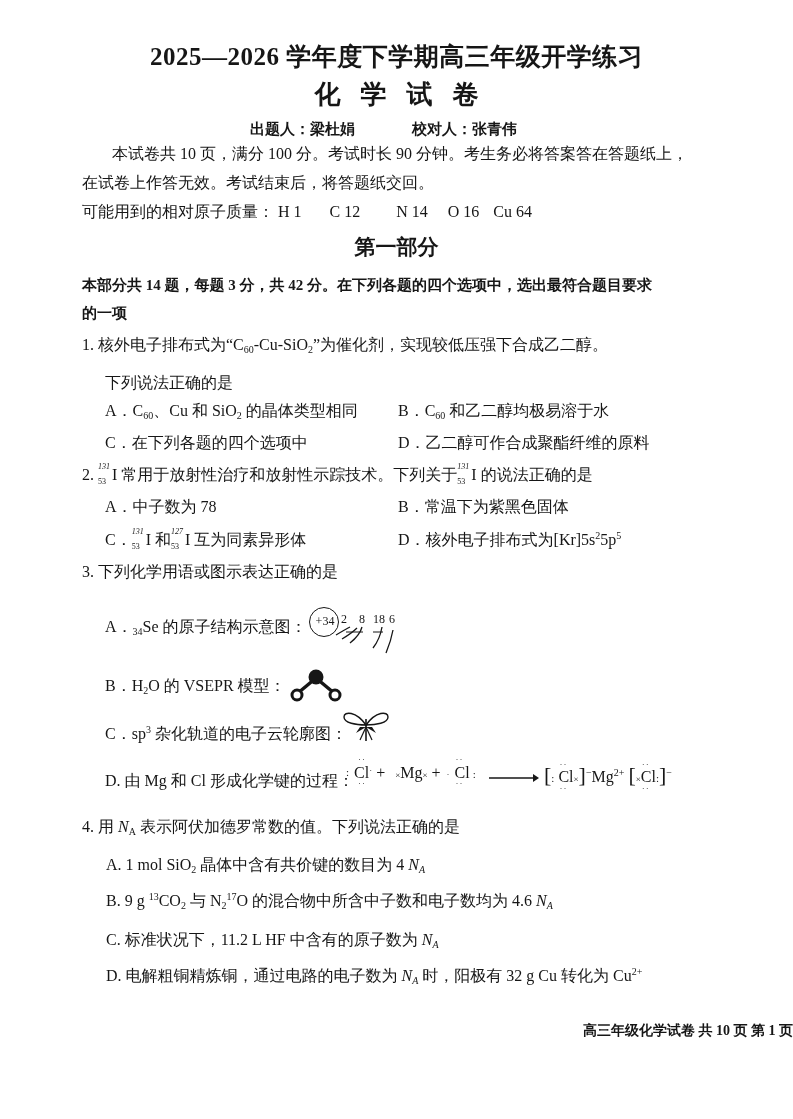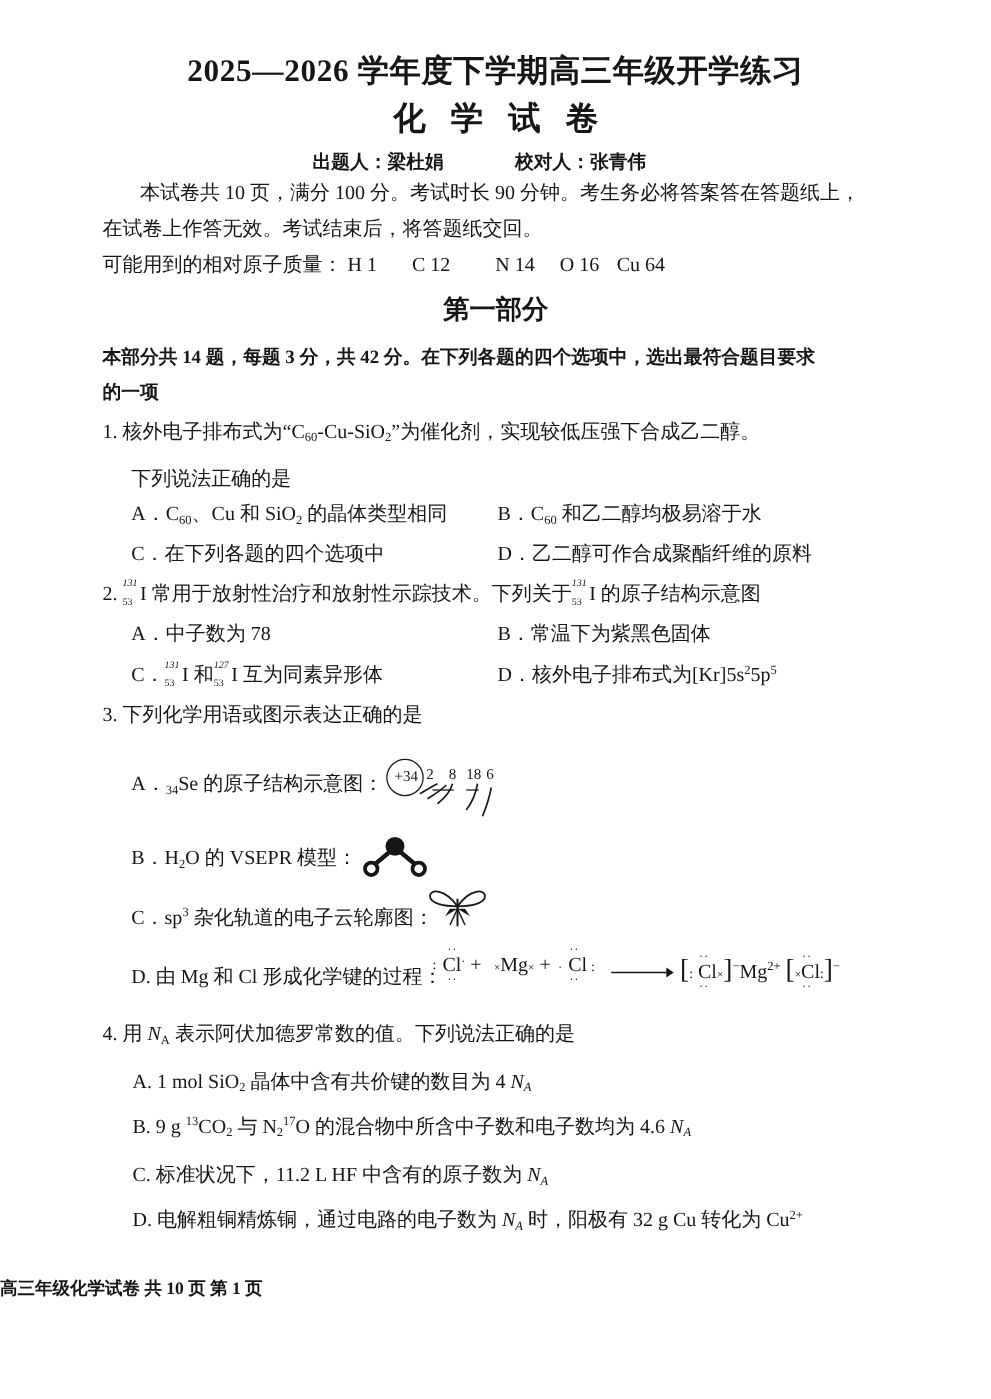--- a/index.html
+++ b/index.html
@@ -12,21 +12,21 @@
   .intro { font-size: 16px; }
   .section { left: 0; width: 793px; text-align: center; top: 233px; font-size: 21px; font-weight: bold; }
   .instr { font-size: 15px; font-weight: bold; }
   .q { font-size: 16px; }
   .opt { font-size: 16px; }
   sub { font-size: 10px; vertical-align: -3px; }
   sup { font-size: 10px; vertical-align: 6px; }
   .nuc { display: inline-block; position: relative; width: 14px; height: 16px; vertical-align: -2px; }
   .nuc .ms { position: absolute; top: -4px; left: 0; font-size: 8px; font-style: italic; }
   .nuc .zs { position: absolute; bottom: -4px; left: 0; font-size: 8px; }
-  .footer { left: 0; width: 793px; text-align: left; top: 1022px; font-size: 14px; font-weight: bold; }
+  .footer { left: 0; width: 793px; text-align: right; top: 1022px; font-size: 14px; font-weight: bold; }
   svg { position: absolute; overflow: visible; }
   .italic { font-style: italic; }
 </style>
 </head>
 <body>
 
 <div class="abs title">2025—2026 学年度下学期高三年级开学练习</div>
 <div class="abs subtitle">化学试卷</div>
 <div class="abs authors" style="left:250px;">出题人：梁杜娟</div>
 <div class="abs authors" style="left:412px;">校对人：张青伟</div>
@@ -59,21 +59,21 @@
 </div>
 <div class="abs opt" style="left:105px; top:433px;">
   <span>C．</span><span>在下列各题的四个选项中</span>
 </div>
 <div class="abs opt" style="left:398px; top:433px;">
   <span>D．</span><span>乙二醇可作合成聚酯纤维的原料</span>
 </div>
 
 <div class="abs q" style="left:82px; top:465px;">
   <span>2.</span>
-  <span class="nuc"><span class="ms">131</span><span class="zs">53</span></span><span>I</span><span> 常用于放射性治疗和放射性示踪技术。下列关于</span><span class="nuc"><span class="ms">131</span><span class="zs">53</span></span><span>I</span><span> 的原子结构示意图</span>
+  <span class="nuc"><span class="ms">131</span><span class="zs">53</span></span><span>I</span><span> 常用于放射性治疗和放射性示踪技术。下列关于</span><span class="nuc"><span class="ms">131</span><span class="zs">53</span></span><span>I</span><span> 的说法正确的是</span>
 </div>
 <div class="abs opt" style="left:105px; top:497px;">
   <span>A．</span><span>中子数为 78</span>
 </div>
 <div class="abs opt" style="left:398px; top:497px;">
   <span>B．</span><span>常温下为紫黑色固体</span>
 </div>
 <div class="abs opt" style="left:105px; top:530px;">
   <span>C．</span><span class="nuc"><span class="ms">131</span><span class="zs">53</span></span><span>I</span><span> 和</span><span class="nuc"><span class="ms">127</span><span class="zs">53</span></span><span>I</span><span> 互为同素异形体</span>
 </div>

